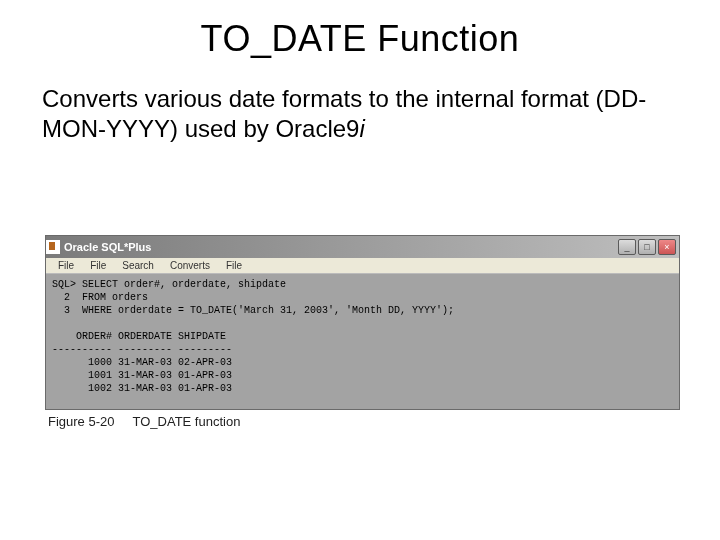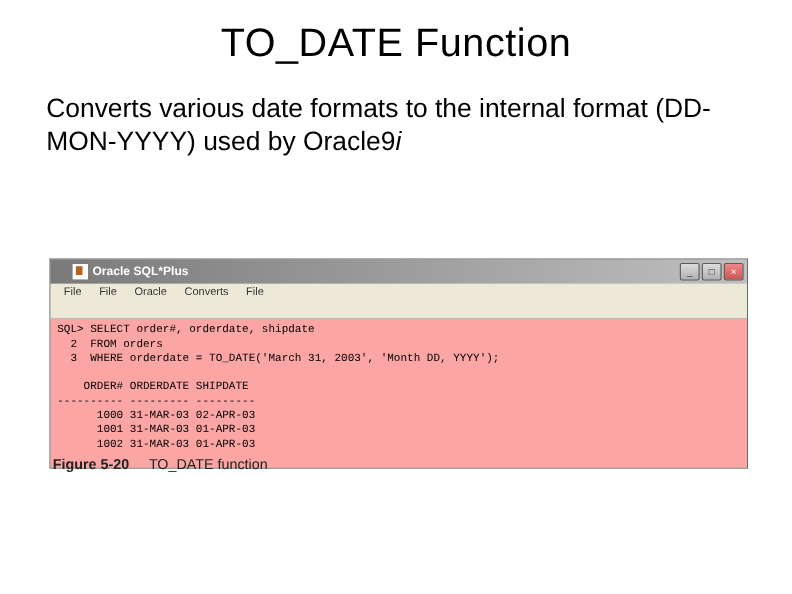--- a/index.html
+++ b/index.html
@@ -33,21 +33,21 @@
     width: 635px;
     border: 1px solid #6a6a6a;
     background: #ece9d8;
     font-family: Tahoma, Arial, sans-serif;
   }
   .titlebar {
     display: flex;
     align-items: center;
     height: 22px;
     background: linear-gradient(to right, #7a7a7a, #bfbfbf);
-    padding-left: 20px;
+    padding-left: 0;
     gap: 4px;
   }
   .titlebar-icon {
     width: 14px;
     height: 14px;
     background: #fff;
     display: inline-block;
     position: relative;
   }
   .titlebar-icon::after {
@@ -80,51 +80,51 @@
     font-size: 9px;
     color: #333;
     font-family: Arial;
   }
   .win-btn.close {
     background: linear-gradient(#e88, #c55);
     color: #fff;
   }
   .menubar {
     display: flex;
-    height: 32px;
+    height: 16px;
     background: #ece9d8;
     border-bottom: 1px solid #bbb;
     padding-left: 4px;
     gap: 0;
     font-size: 10px;
     color: #333;
-    align-items: flex-start;
+    align-items: center;
   }
   .menubar span {
     padding: 2px 8px;
   }
   .terminal {
-    background: #fca5a5;
+    background: #a3a3a3;
     padding: 4px 6px 14px 6px;
     font-family: "Courier New", monospace;
     font-size: 10px;
     line-height: 1.3;
     color: #000;
     white-space: pre;
     min-height: 120px;
   }
   .figure-caption {
     position: absolute;
     left: 48px;
     top: 414px;
     font-size: 13px;
     color: #222;
   }
   .figure-caption .fig-num {
-    font-weight: bold;
+    font-weight: normal;
     margin-right: 18px;
     margin-top: 29px;
   }
 </style>
 </head>
 <body>
 
 <h1 class="slide-title">TO_DATE Function</h1>
 
 <div class="slide-body">
@@ -137,21 +137,21 @@
     <span class="titlebar-text">Oracle SQL*Plus</span>
     <div class="win-controls">
       <div class="win-btn">_</div>
       <div class="win-btn">□</div>
       <div class="win-btn close">×</div>
     </div>
   </div>
   <div class="menubar">
     <span>File</span>
     <span>File</span>
-    <span>Oracle</span>
+    <span>Search</span>
     <span>Converts</span>
     <span>File</span>
   </div>
   <div class="terminal">SQL&gt; SELECT order#, orderdate, shipdate
   2  FROM orders
   3  WHERE orderdate = TO_DATE('March 31, 2003', 'Month DD, YYYY');
 
     ORDER# ORDERDATE SHIPDATE
 ---------- --------- ---------
       1000 31-MAR-03 02-APR-03

